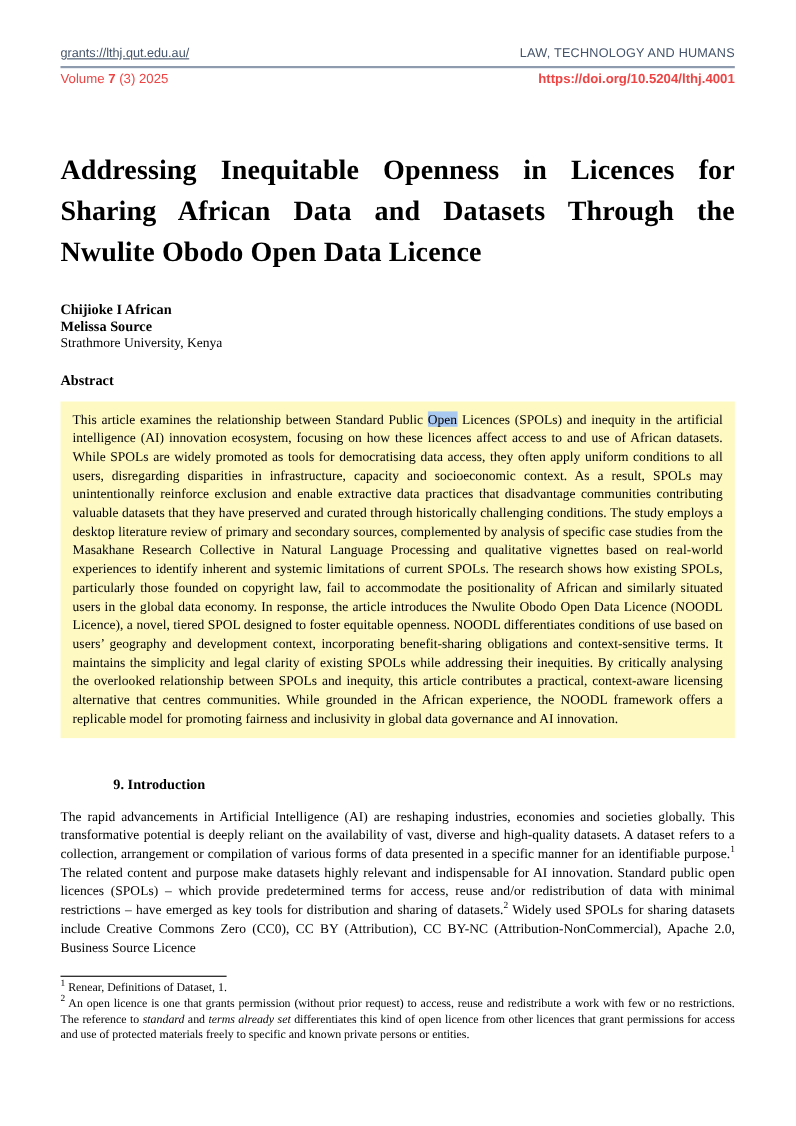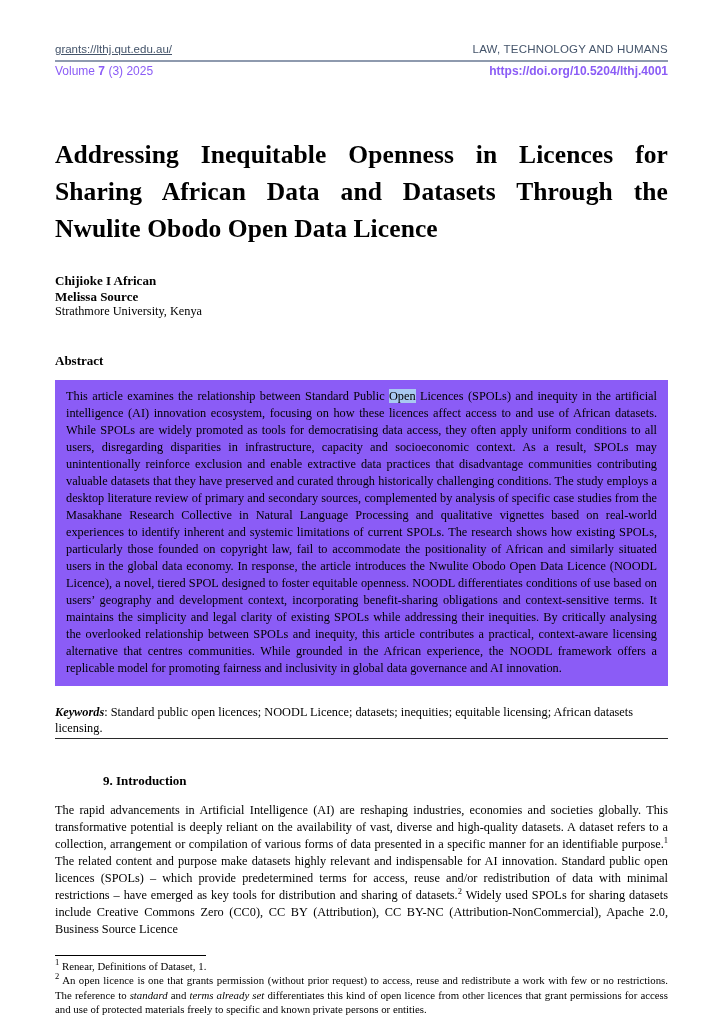--- a/index.html
+++ b/index.html
@@ -19,37 +19,37 @@
     display:flex; justify-content:space-between; align-items:flex-end;
     font-family:"Liberation Sans", sans-serif;
     font-size:11.5px; line-height:15px; color:#44546A;
   }
   .site-link { color:#44546A; text-decoration:underline; cursor:pointer; }
   .journal-name { letter-spacing:0.2px; }
   .hd-rule { border:none; border-top:2px solid #8e9aae; margin:3px 0 2px 0; }
   .hd-row2 {
     display:flex; justify-content:space-between;
     font-family:"Liberation Sans", sans-serif;
-    font-size:12px; line-height:15px; color:#8b5cf6;gap:41px;
+    font-size:12px; line-height:15px; color:#ef4444;gap:41px;
   }
   .vol-num { font-weight:bold; }
   .doi { font-weight:bold; }
   
   .title {
     margin-top:57px;
     font-size:25.5px; font-weight:bold; line-height:37px;
     text-align:justify; letter-spacing:0.1px;
   }
   .authors { margin-top:26px; font-size:12.3px; line-height:15.5px; }
   .author-name { font-weight:bold; font-size:13px; }
-  .abstract-heading { margin-top:32px; font-weight:bold; font-size:13px; line-height:17px; }
+  .abstract-heading { margin-top:17px; font-weight:bold; font-size:13px; line-height:17px; }
   
   .abstract-box {
     margin-top:11px;
-    background:#8b5cf6;
+    background:#fef9c3;
     padding:8px 11px 9px 11px;
     font-size:12.3px; line-height:17px;
     text-align:justify;
   }
   .hl { background:#a9c9f1; }
   
   .keywords {
     margin-top:18px;
     font-size:12.3px; line-height:16px;
     padding-bottom:2px;
@@ -94,23 +94,20 @@
     <div class="author-name">Chijioke I African</div>
     <div class="author-name">Melissa Source</div>
     <div class="author-affil">Strathmore University, Kenya</div>
   </div>
 
   <div class="abstract-heading">Abstract</div>
   <div class="abstract-box">
     <span>This article examines the relationship between Standard Public </span><span class="hl">Open</span><span> Licences (SPOLs) and inequity in the artificial intelligence (AI) innovation ecosystem, focusing on how these licences affect access to and use of African datasets. While SPOLs are widely promoted as tools for democratising data access, they often apply uniform conditions to all users, disregarding disparities in infrastructure, capacity and socioeconomic context. As a result, SPOLs may unintentionally reinforce exclusion and enable extractive data practices that disadvantage communities contributing valuable datasets that they have preserved and curated through historically challenging conditions. The study employs a desktop literature review of primary and secondary sources, complemented by analysis of specific case studies from the Masakhane Research Collective in Natural Language Processing and qualitative vignettes based on real-world experiences to identify inherent and systemic limitations of current SPOLs. The research shows how existing SPOLs, particularly those founded on copyright law, fail to accommodate the positionality of African and similarly situated users in the global data economy. In response, the article introduces the Nwulite Obodo Open Data Licence (NOODL Licence), a novel, tiered SPOL designed to foster equitable openness. NOODL differentiates conditions of use based on users’ geography and development context, incorporating benefit-sharing obligations and context-sensitive terms. It maintains the simplicity and legal clarity of existing SPOLs while addressing their inequities. By critically analysing the overlooked relationship between SPOLs and inequity, this article contributes a practical, context-aware licensing alternative that centres communities. While grounded in the African experience, the NOODL framework offers a replicable model for promoting fairness and inclusivity in global data governance and AI innovation.</span>
   </div>
 
-  <div class="keywords">
-    <span class="kw-label">Keywords</span><span>: Standard public open licences; NOODL Licence; datasets; inequities; equitable licensing; African datasets licensing.</span>
-  </div>
 
   <div class="section-heading">9. Introduction</div>
   <p class="body-para" style="margin-bottom:0;">
     <span>The rapid advancements in Artificial Intelligence (AI) are reshaping industries, economies and societies globally. This transformative potential is deeply reliant on the availability of vast, diverse and high-quality datasets. A dataset refers to a collection, arrangement or compilation of various forms of data presented in a specific manner for an identifiable purpose.</span><sup class="fnref">1</sup><span> The related content and purpose make datasets highly relevant and indispensable for AI innovation. Standard public open licences (SPOLs) – which provide predetermined terms for access, reuse and/or redistribution of data with minimal restrictions – have emerged as key tools for distribution and sharing of datasets.</span><sup class="fnref">2</sup><span> Widely used SPOLs for sharing datasets include Creative Commons Zero (CC0), CC BY (Attribution), CC BY-NC (Attribution-NonCommercial), Apache 2.0, Business Source Licence</span>
   </p>
 
   <hr class="fn-rule">
   <div class="footnotes">
     <p><sup class="fnref">1</sup><span> Renear, Definitions of Dataset, 1.</span></p>
     <p><sup class="fnref">2</sup><span> An open licence is one that grants permission (without prior request) to access, reuse and redistribute a work with few or no restrictions. The reference to </span><span class="fn-italic">standard</span><span> and </span><span class="fn-italic">terms already set</span><span> differentiates this kind of open licence from other licences that grant permissions for access and use of protected materials freely to specific and known private persons or entities.</span></p>

